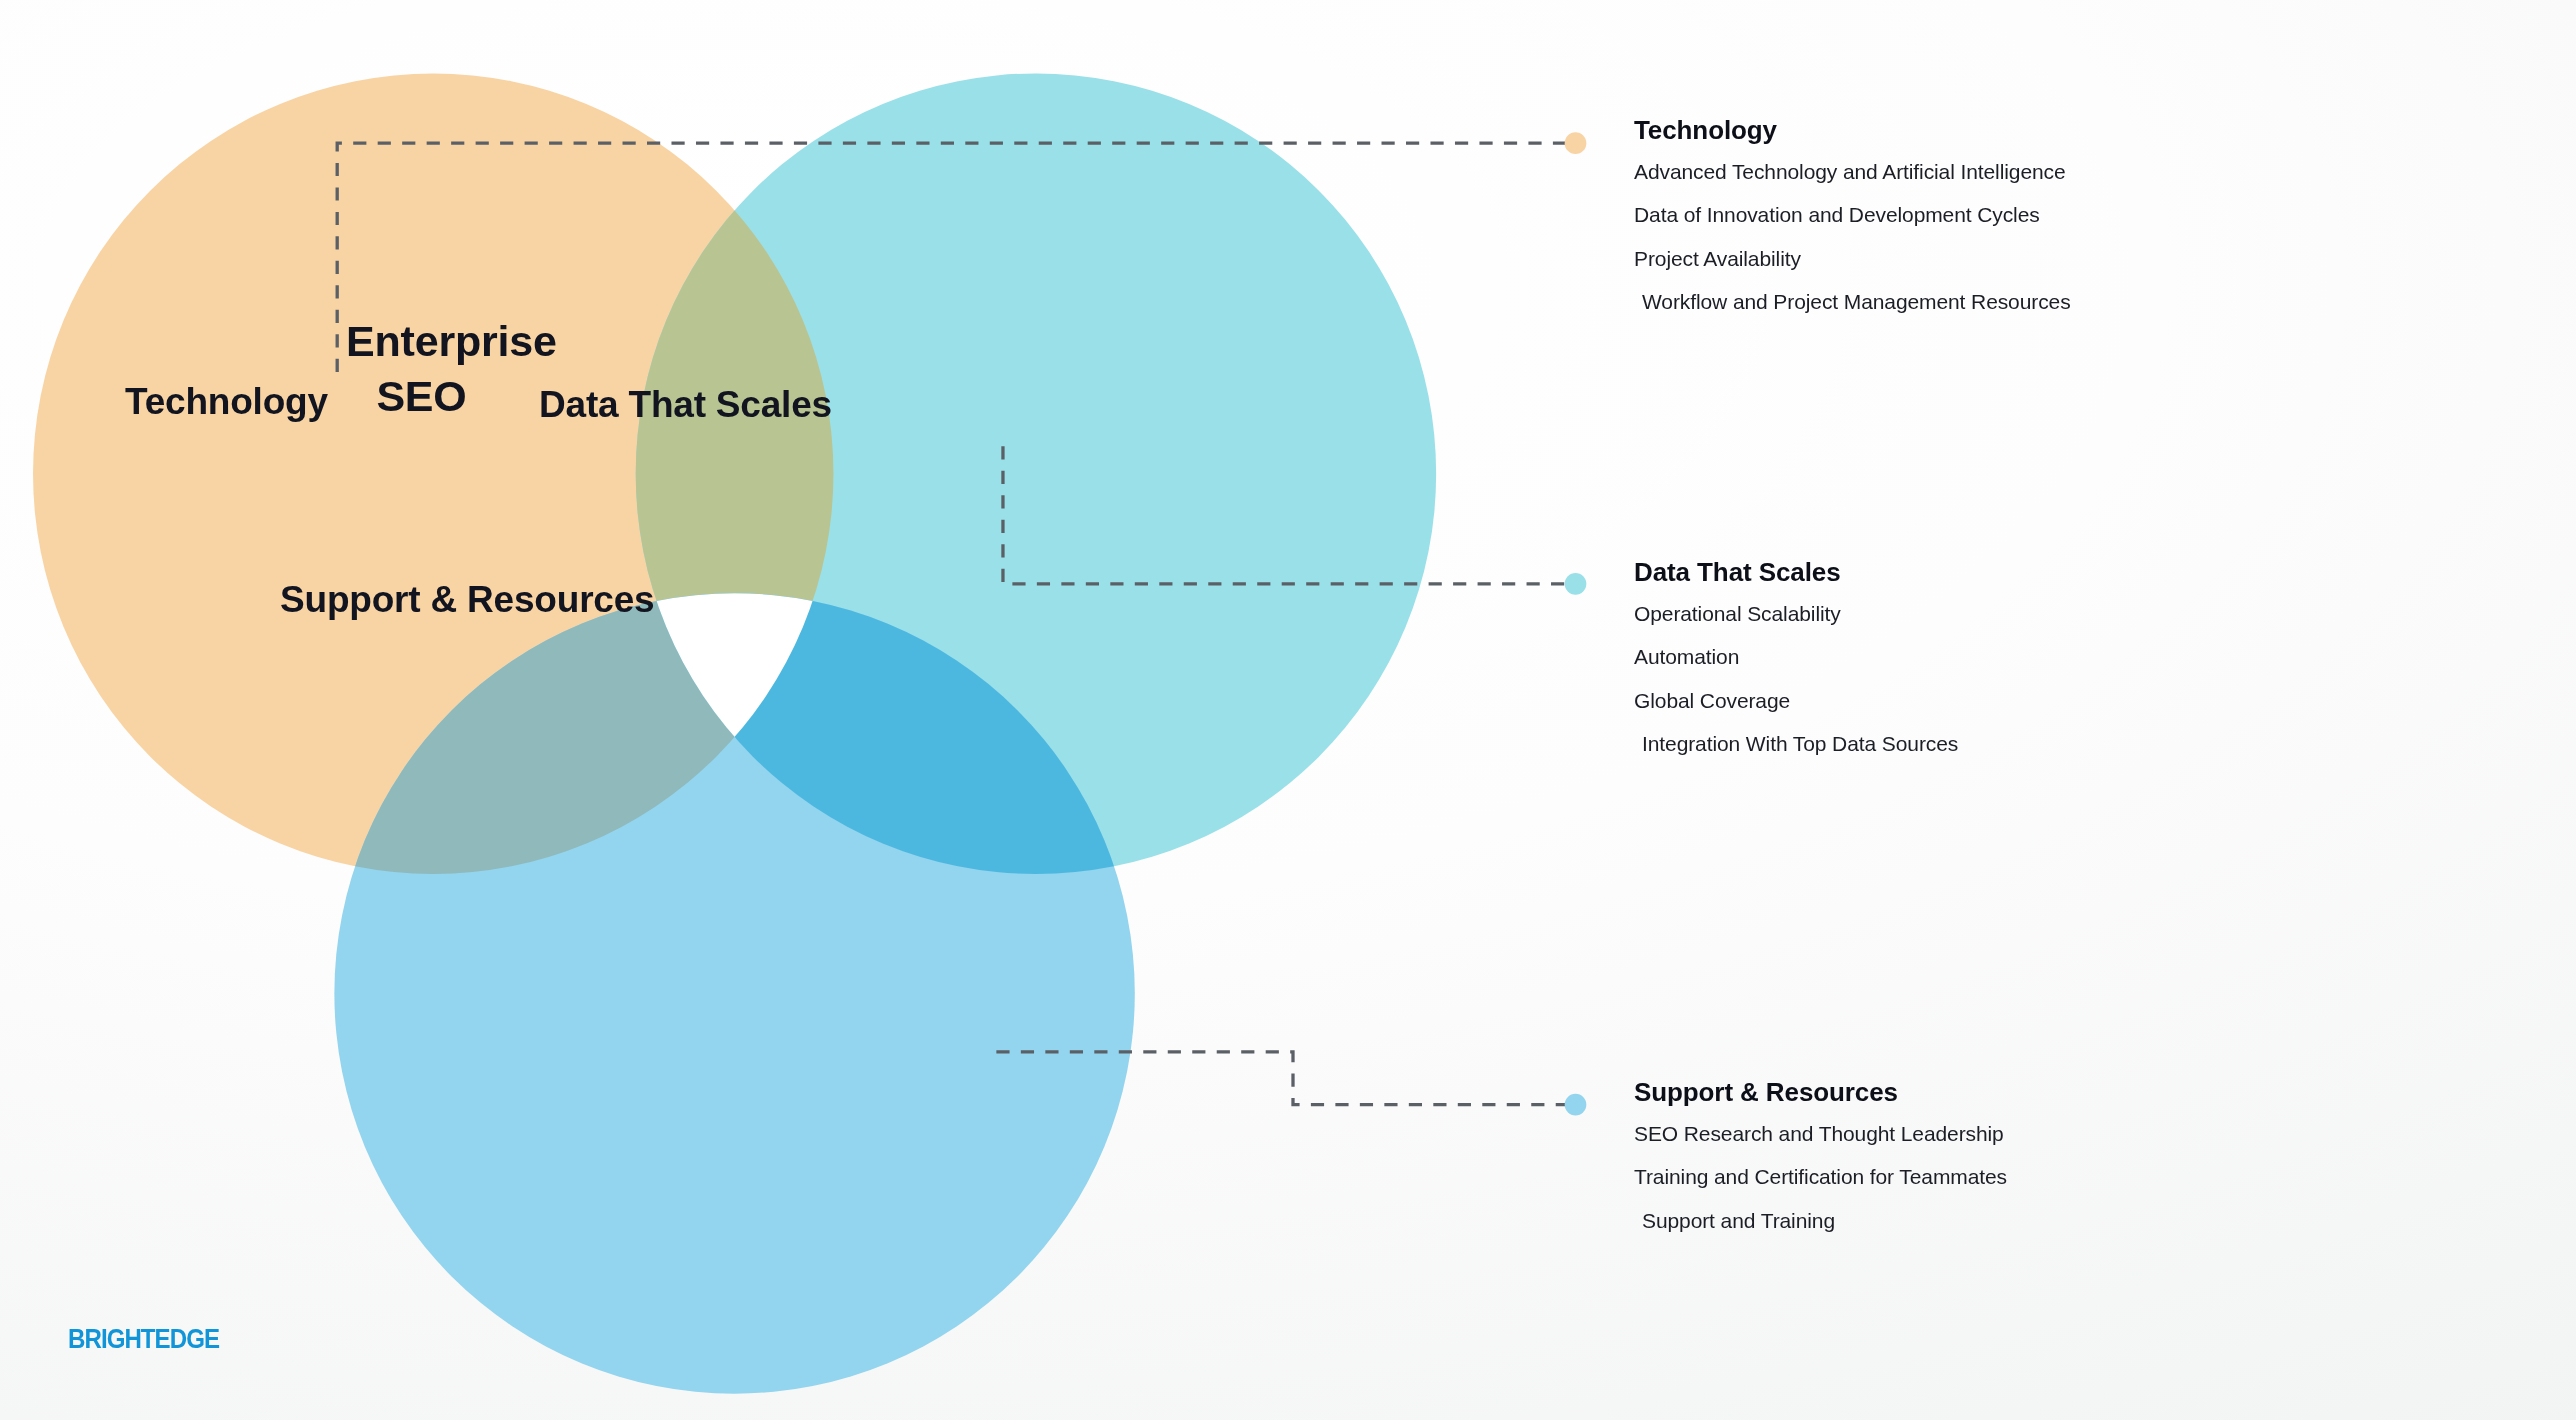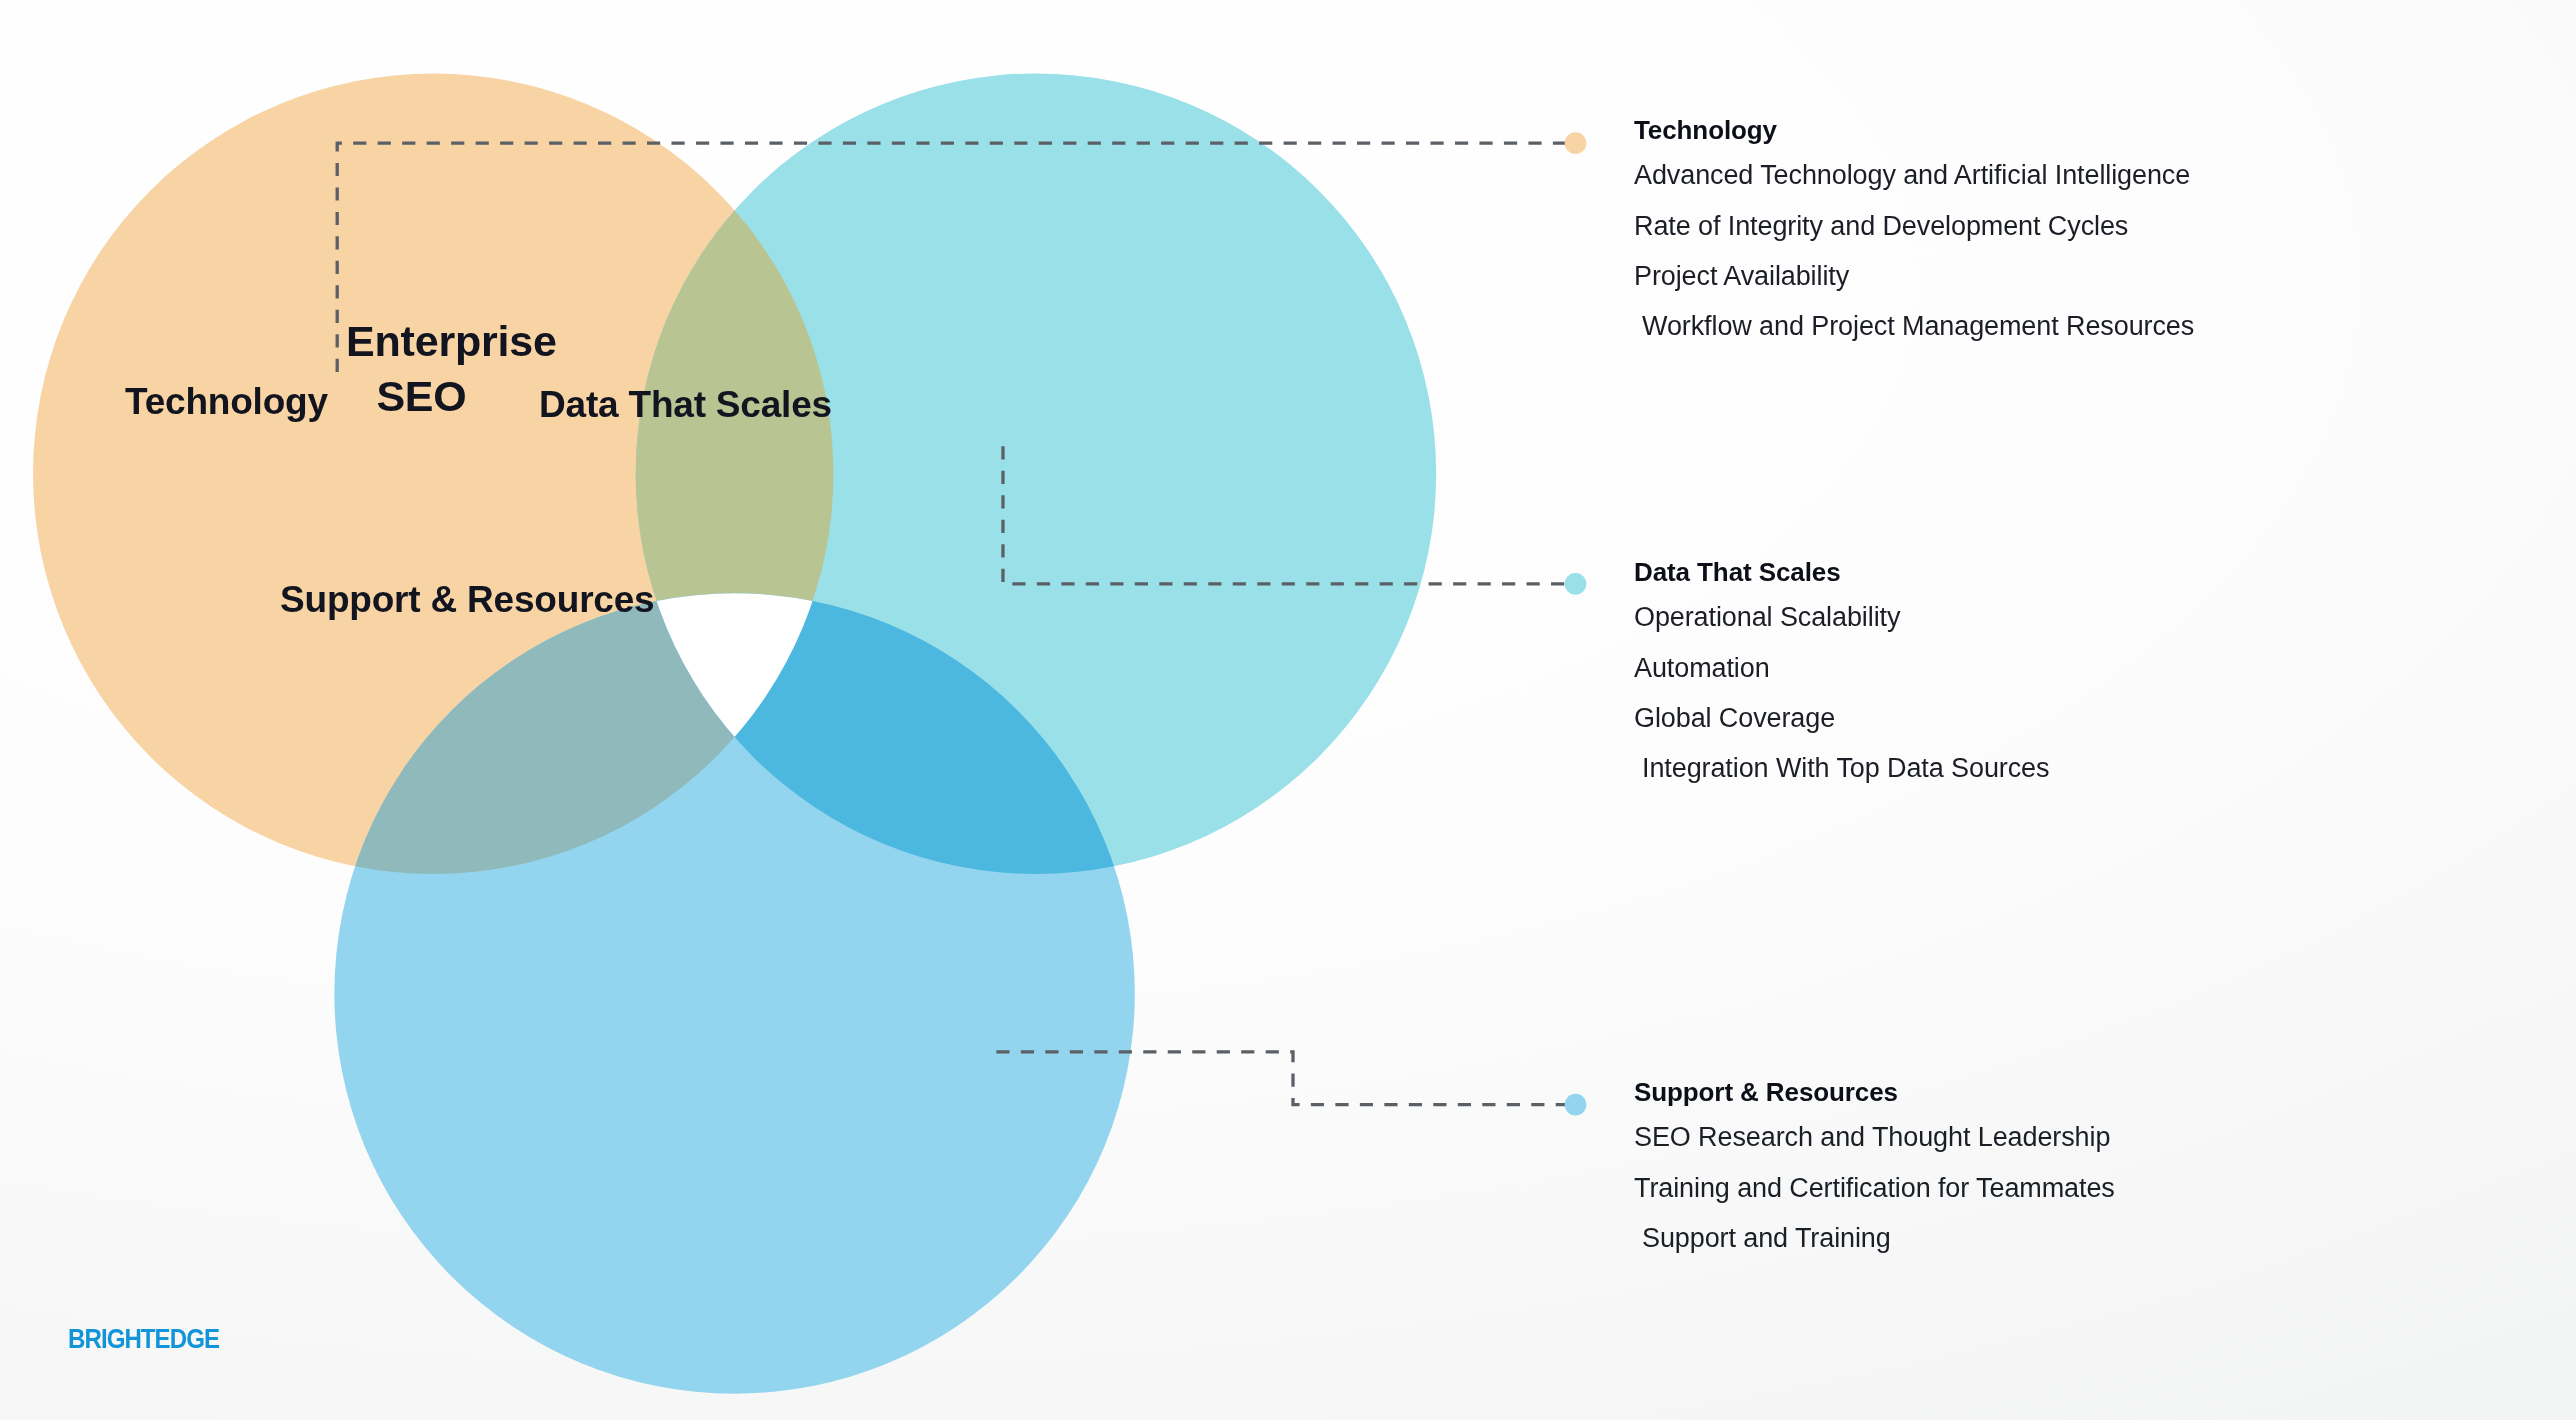--- a/index.html
+++ b/index.html
@@ -91,21 +91,21 @@
 
   .legend-title {
     font-size: 26px;
     font-weight: bold;
     color: #0d0f18;
     letter-spacing: -0.1px;
     margin: 0 0 13px 0;
     line-height: 1.2;
   }
   .legend-item {
-    font-size: 27px;
+    font-size: 21px;
     font-weight: normal;
     color: #1c1e26;
     line-height: 1.2;
     margin: 0 0 18px 0;
     letter-spacing: -0.1px;
   }
   .legend-item:last-child { margin-bottom: 0; margin-left: 8px; }
 
   
   #brand {
@@ -180,21 +180,21 @@
       <span>Enterprise</span><br>
       <span>SEO</span>
     </div>
   </div>
 
   <div id="legend">
 
     <div class="legend-group" id="group-technology">
       <div class="legend-title">Technology</div>
       <div class="legend-item">Advanced Technology and Artificial Intelligence</div>
-      <div class="legend-item">Rate of Integrity and Development Cycles</div>
+      <div class="legend-item">Data of Innovation and Development Cycles</div>
       <div class="legend-item">Project Availability</div>
       <div class="legend-item">Workflow and Project Management Resources</div>
     </div>
 
     <div class="legend-group" id="group-data">
       <div class="legend-title">Data That Scales</div>
       <div class="legend-item">Operational Scalability</div>
       <div class="legend-item">Automation</div>
       <div class="legend-item">Global Coverage</div>
       <div class="legend-item">Integration With Top Data Sources</div>

